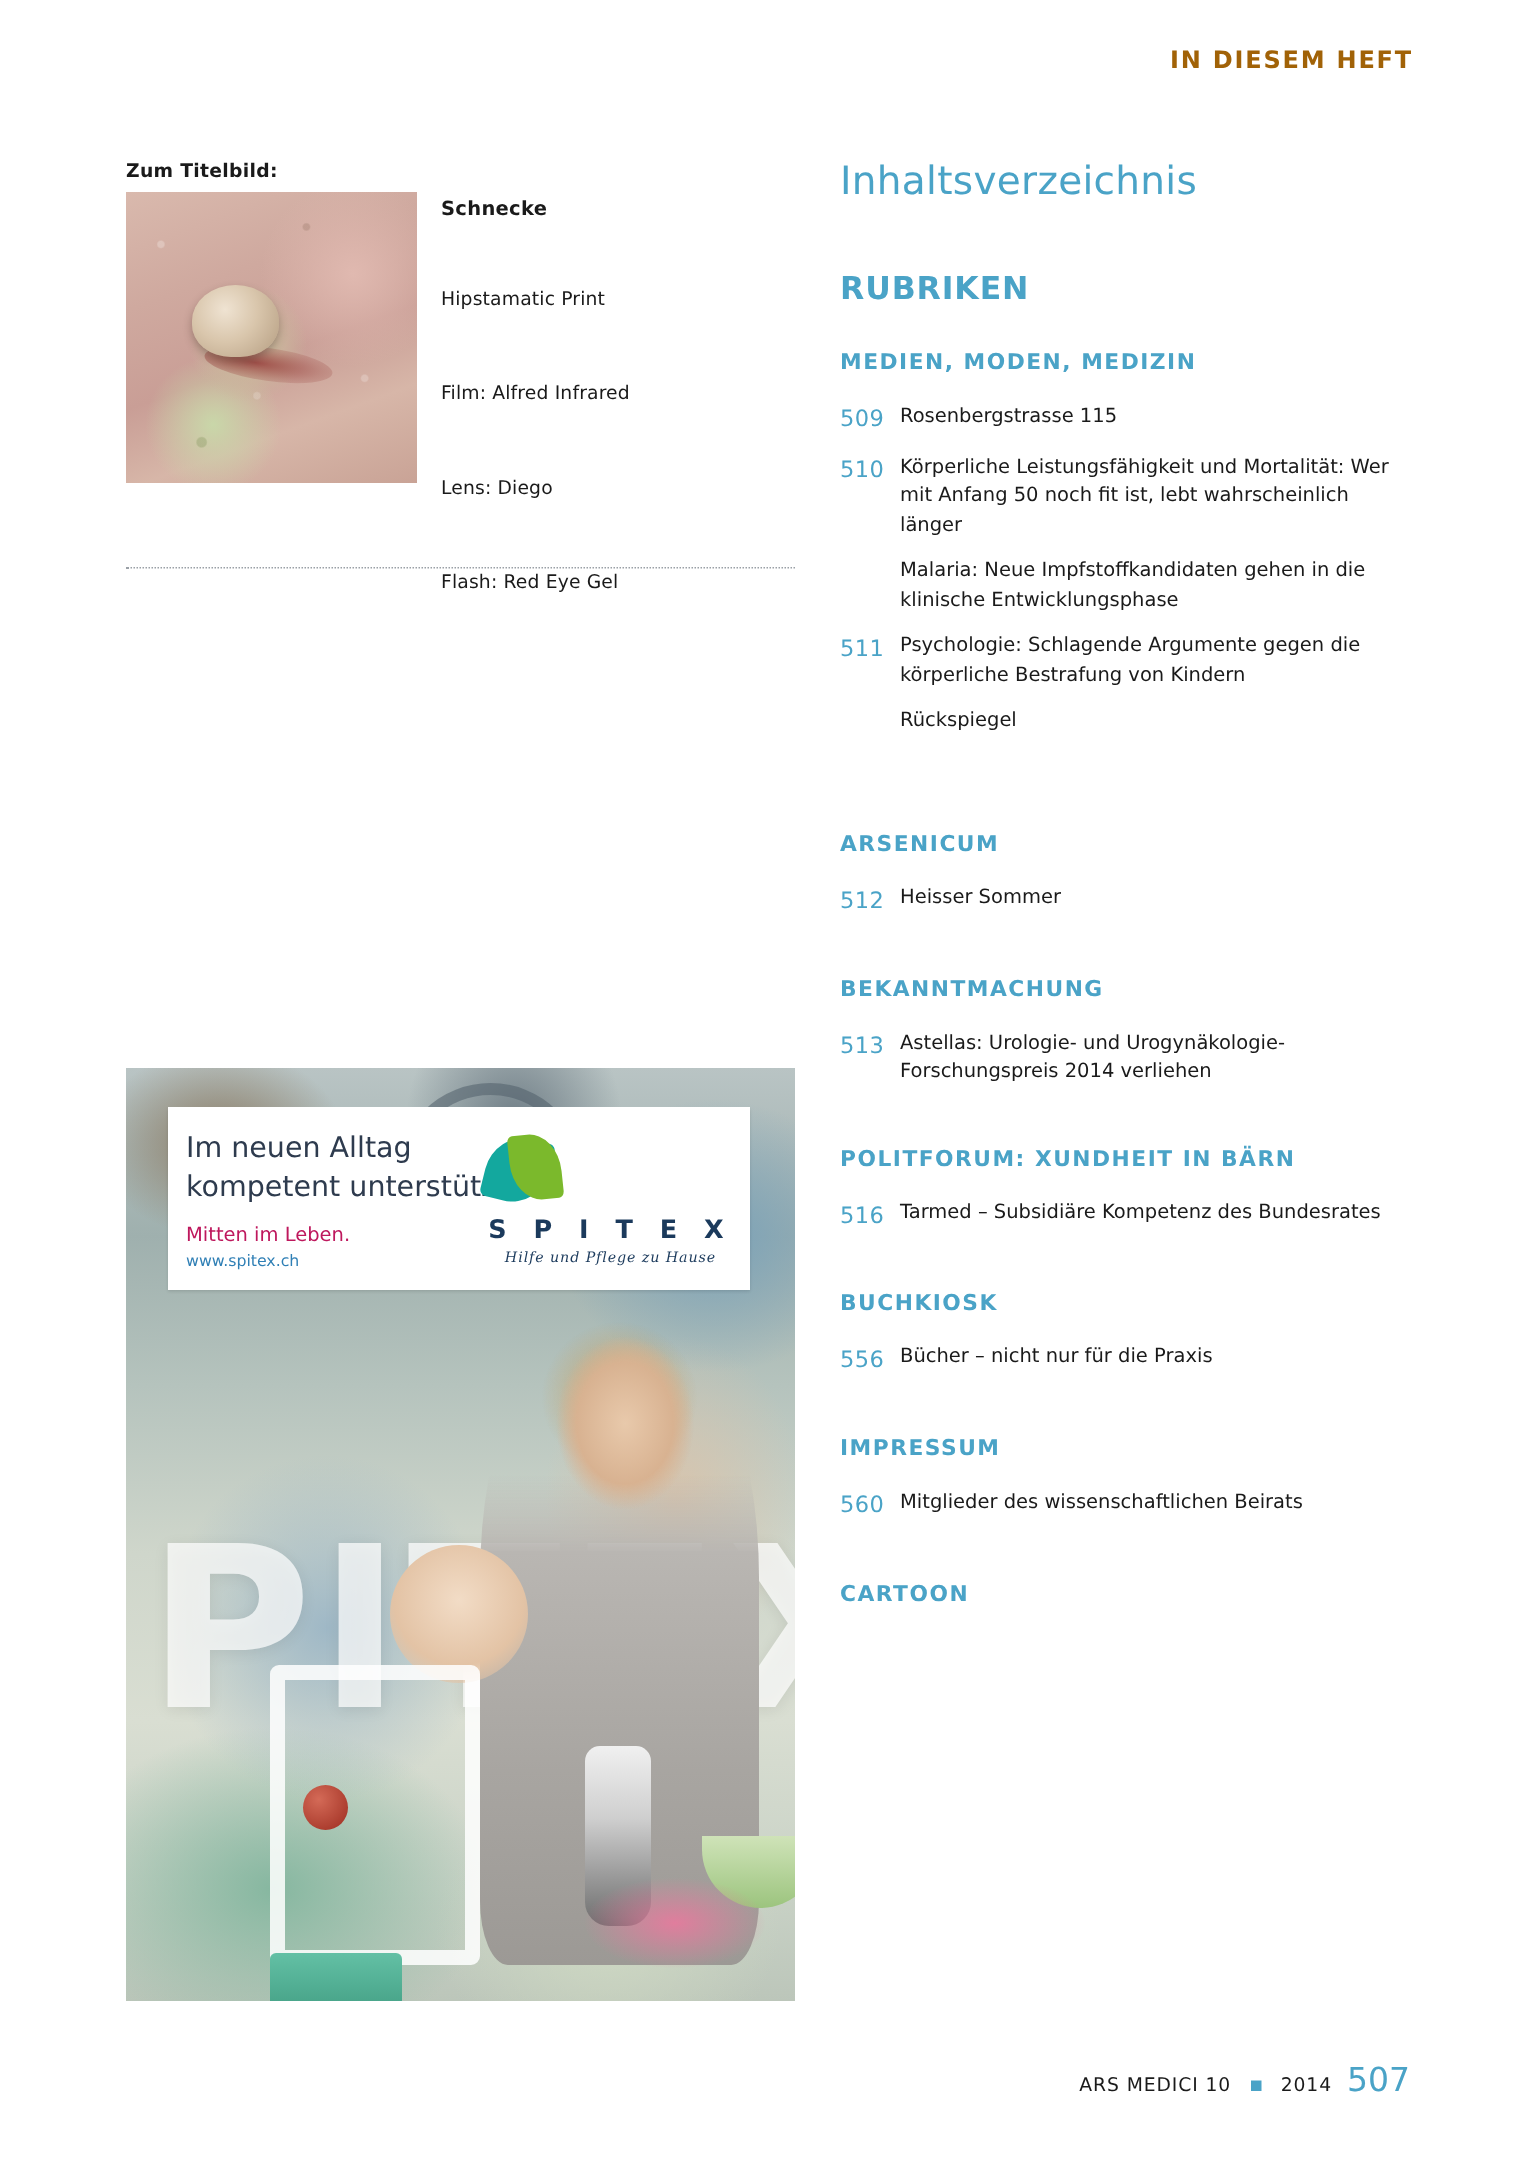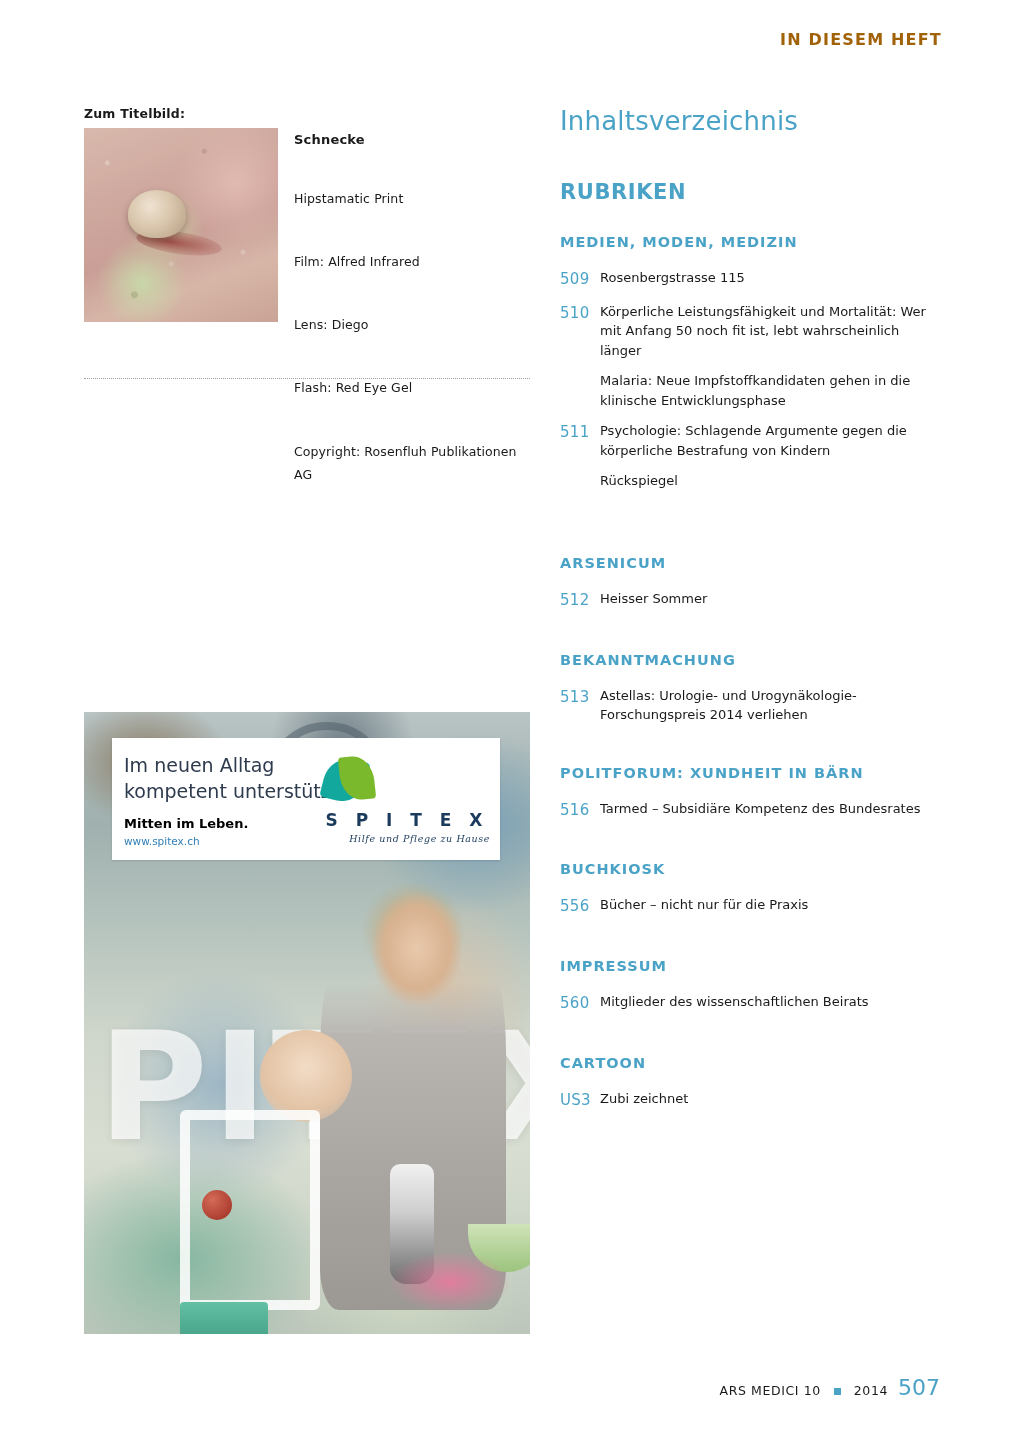--- a/index.html
+++ b/index.html
@@ -252,22 +252,22 @@
     font-family: "DejaVu Sans", sans-serif;
     font-size: 19px;
     color: #2e3b4e;
     line-height: 1.35;
   }
   .advert-card .sub {
     position: absolute;
     left: 12px;
     top: 78px;
     font-size: 13px;
-    font-weight: bold;
-    color: #000000;
+    font-weight: normal;
+    color: #be185d;
   }
   .advert-card .url {
     position: absolute;
     left: 12px;
     top: 97px;
     font-size: 10.5px;
     color: #2f7fb5;
   }
   .advert-card .logo-mark {
     position: absolute;
@@ -309,21 +309,20 @@
     letter-spacing: 6px;
     color: #1b3a5c;
   }
   .advert-card .logo-text .slogan {
     margin-top: 3px;
     font-family: "DejaVu Serif", serif;
     font-style: italic;
     font-size: 9.5px;
     letter-spacing: .6px;
     color: #1b3a5c;
-    text-align: right;
   }
 
   
   .toc {
     position: absolute;
     left: 560px;
     top: 106px;
     width: 382px;
   }
   .toc-title {
@@ -414,21 +413,20 @@
     <div class="snail-trail"></div>
     <div class="snail"></div>
   </div>
 
   <div class="cover-meta">
     <div class="title">Schnecke</div>
     <div class="line">Hipstamatic Print</div>
     <div class="line">Film: Alfred Infrared</div>
     <div class="line">Lens: Diego</div>
     <div class="line">Flash: Red Eye Gel</div>
-    <div class="line">Copyright: Rosenfluh Publikationen AG</div>
   </div>
 
   <div class="dotted-divider"></div>
 
   <div class="advert">
     <div class="photo-blobs"></div>
     <div class="stroller"></div>
     <div class="letters">PITEX</div>
     <div class="woman"></div>
     <div class="baby"></div>
@@ -517,24 +515,20 @@
     <div class="section" style="margin-top:40px">
       <div class="section-head">IMPRESSUM</div>
       <div class="entry">
         <div class="page-no">560</div>
         <div class="entry-text">Mitglieder des wissenschaftlichen Beirats</div>
       </div>
     </div>
 
     <div class="section" style="margin-top:40px">
       <div class="section-head">CARTOON</div>
-      <div class="entry">
-        <div class="page-no">US3</div>
-        <div class="entry-text">Zubi zeichnet</div>
-      </div>
     </div>
   </div>
 
   <div class="footer">
     <span class="issue">ARS MEDICI 10</span>
     <span class="sq"></span>
     <span class="issue">2014</span>
     <span class="folio">507</span>
   </div>
 

